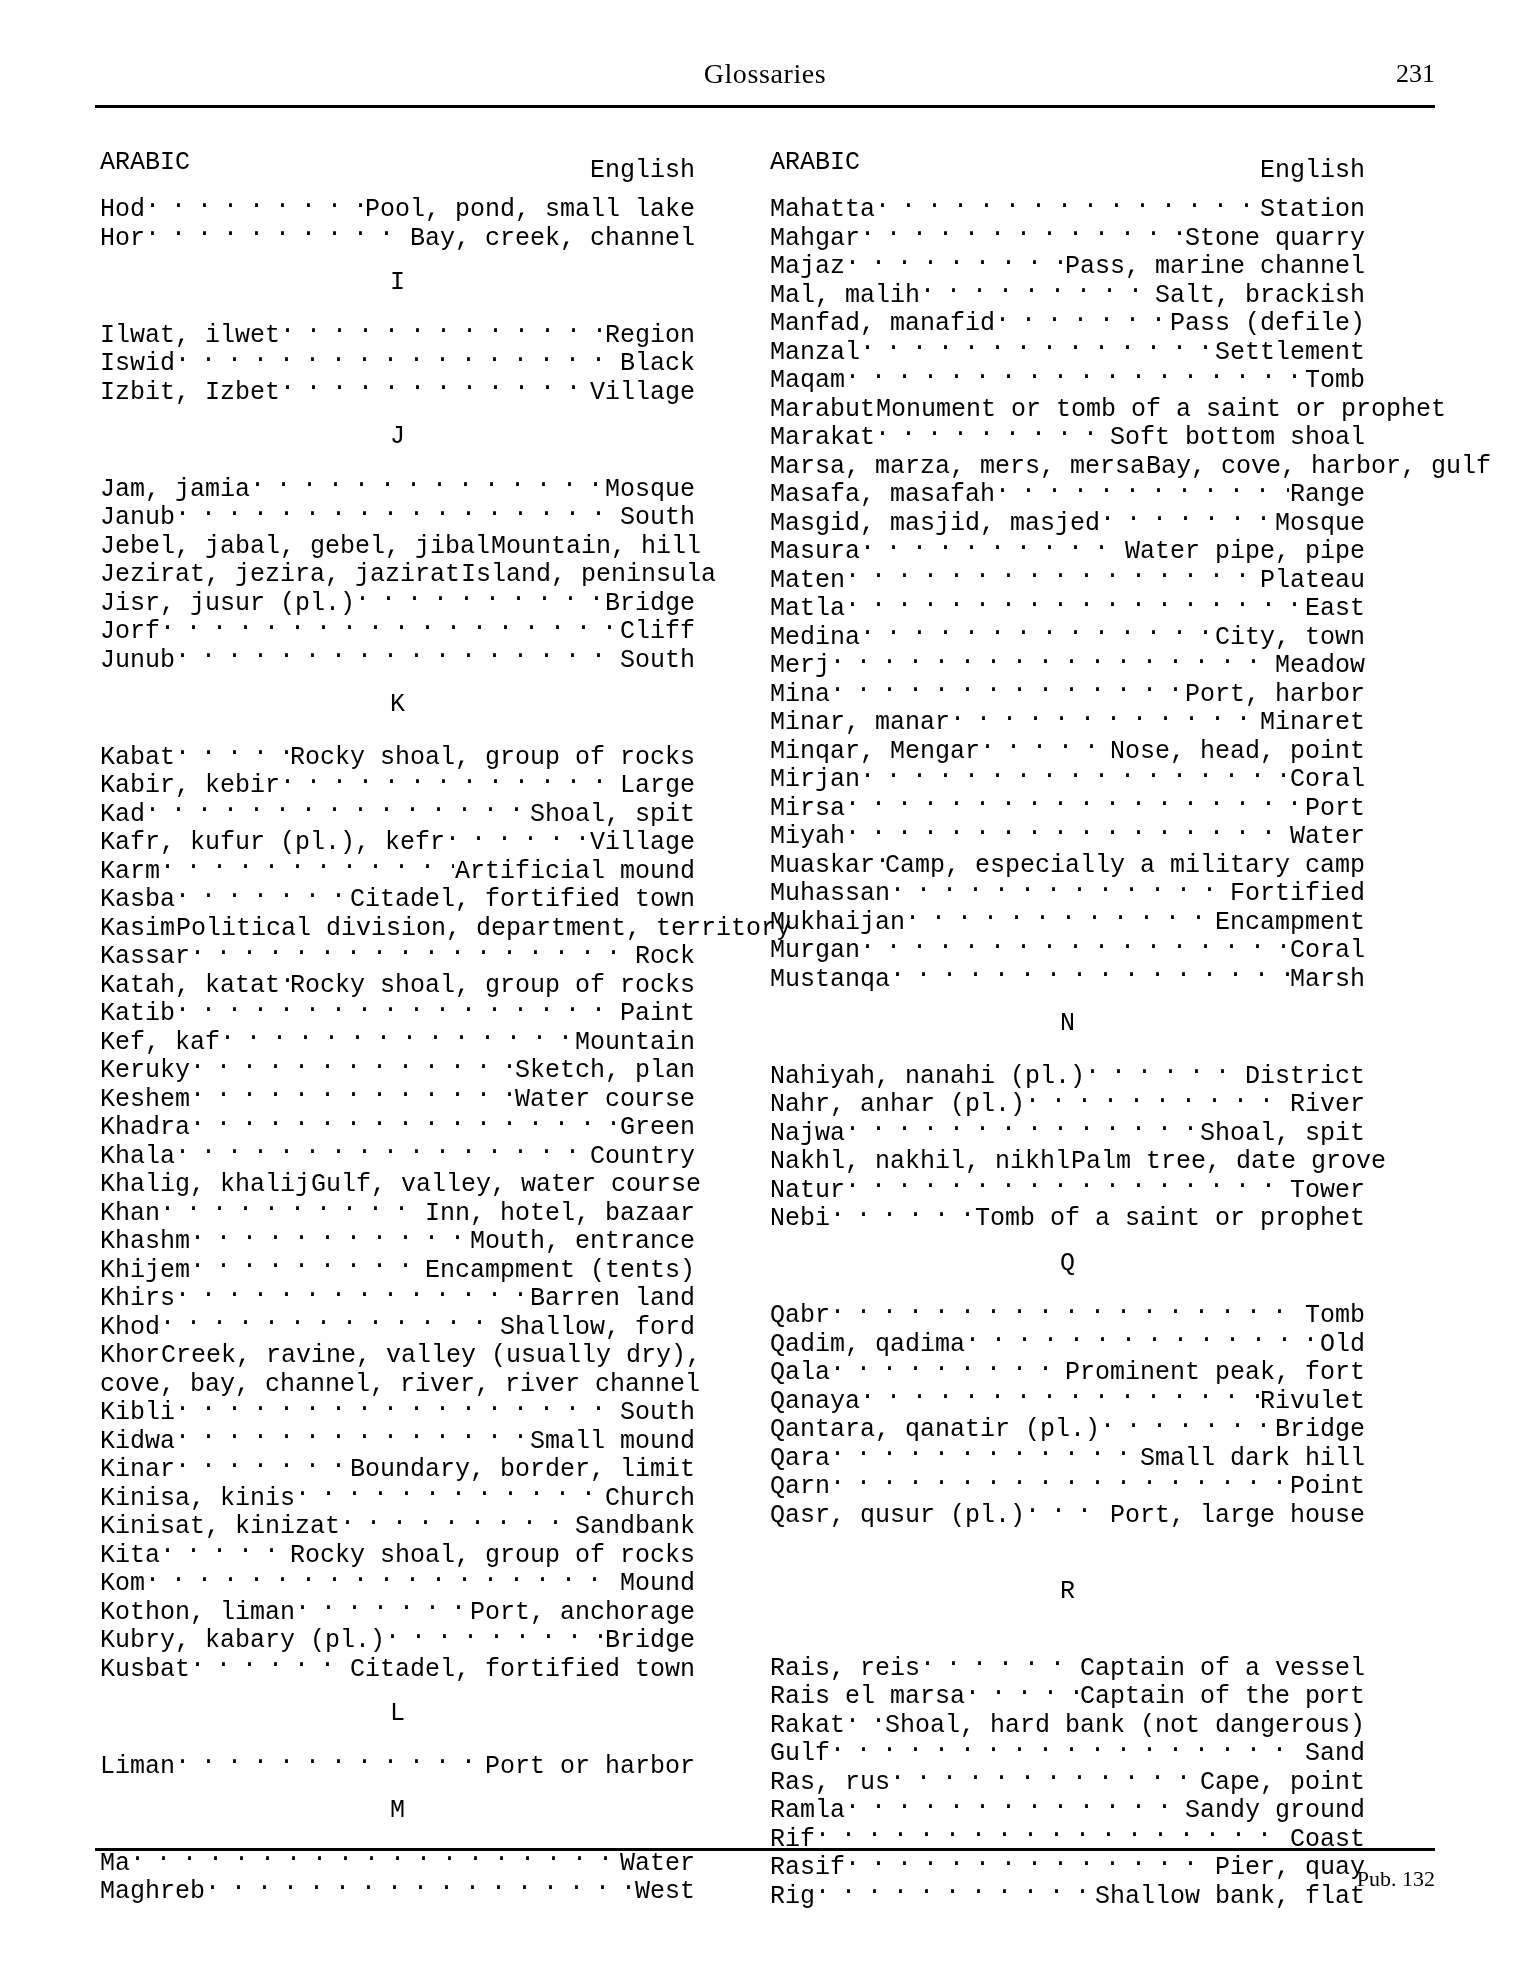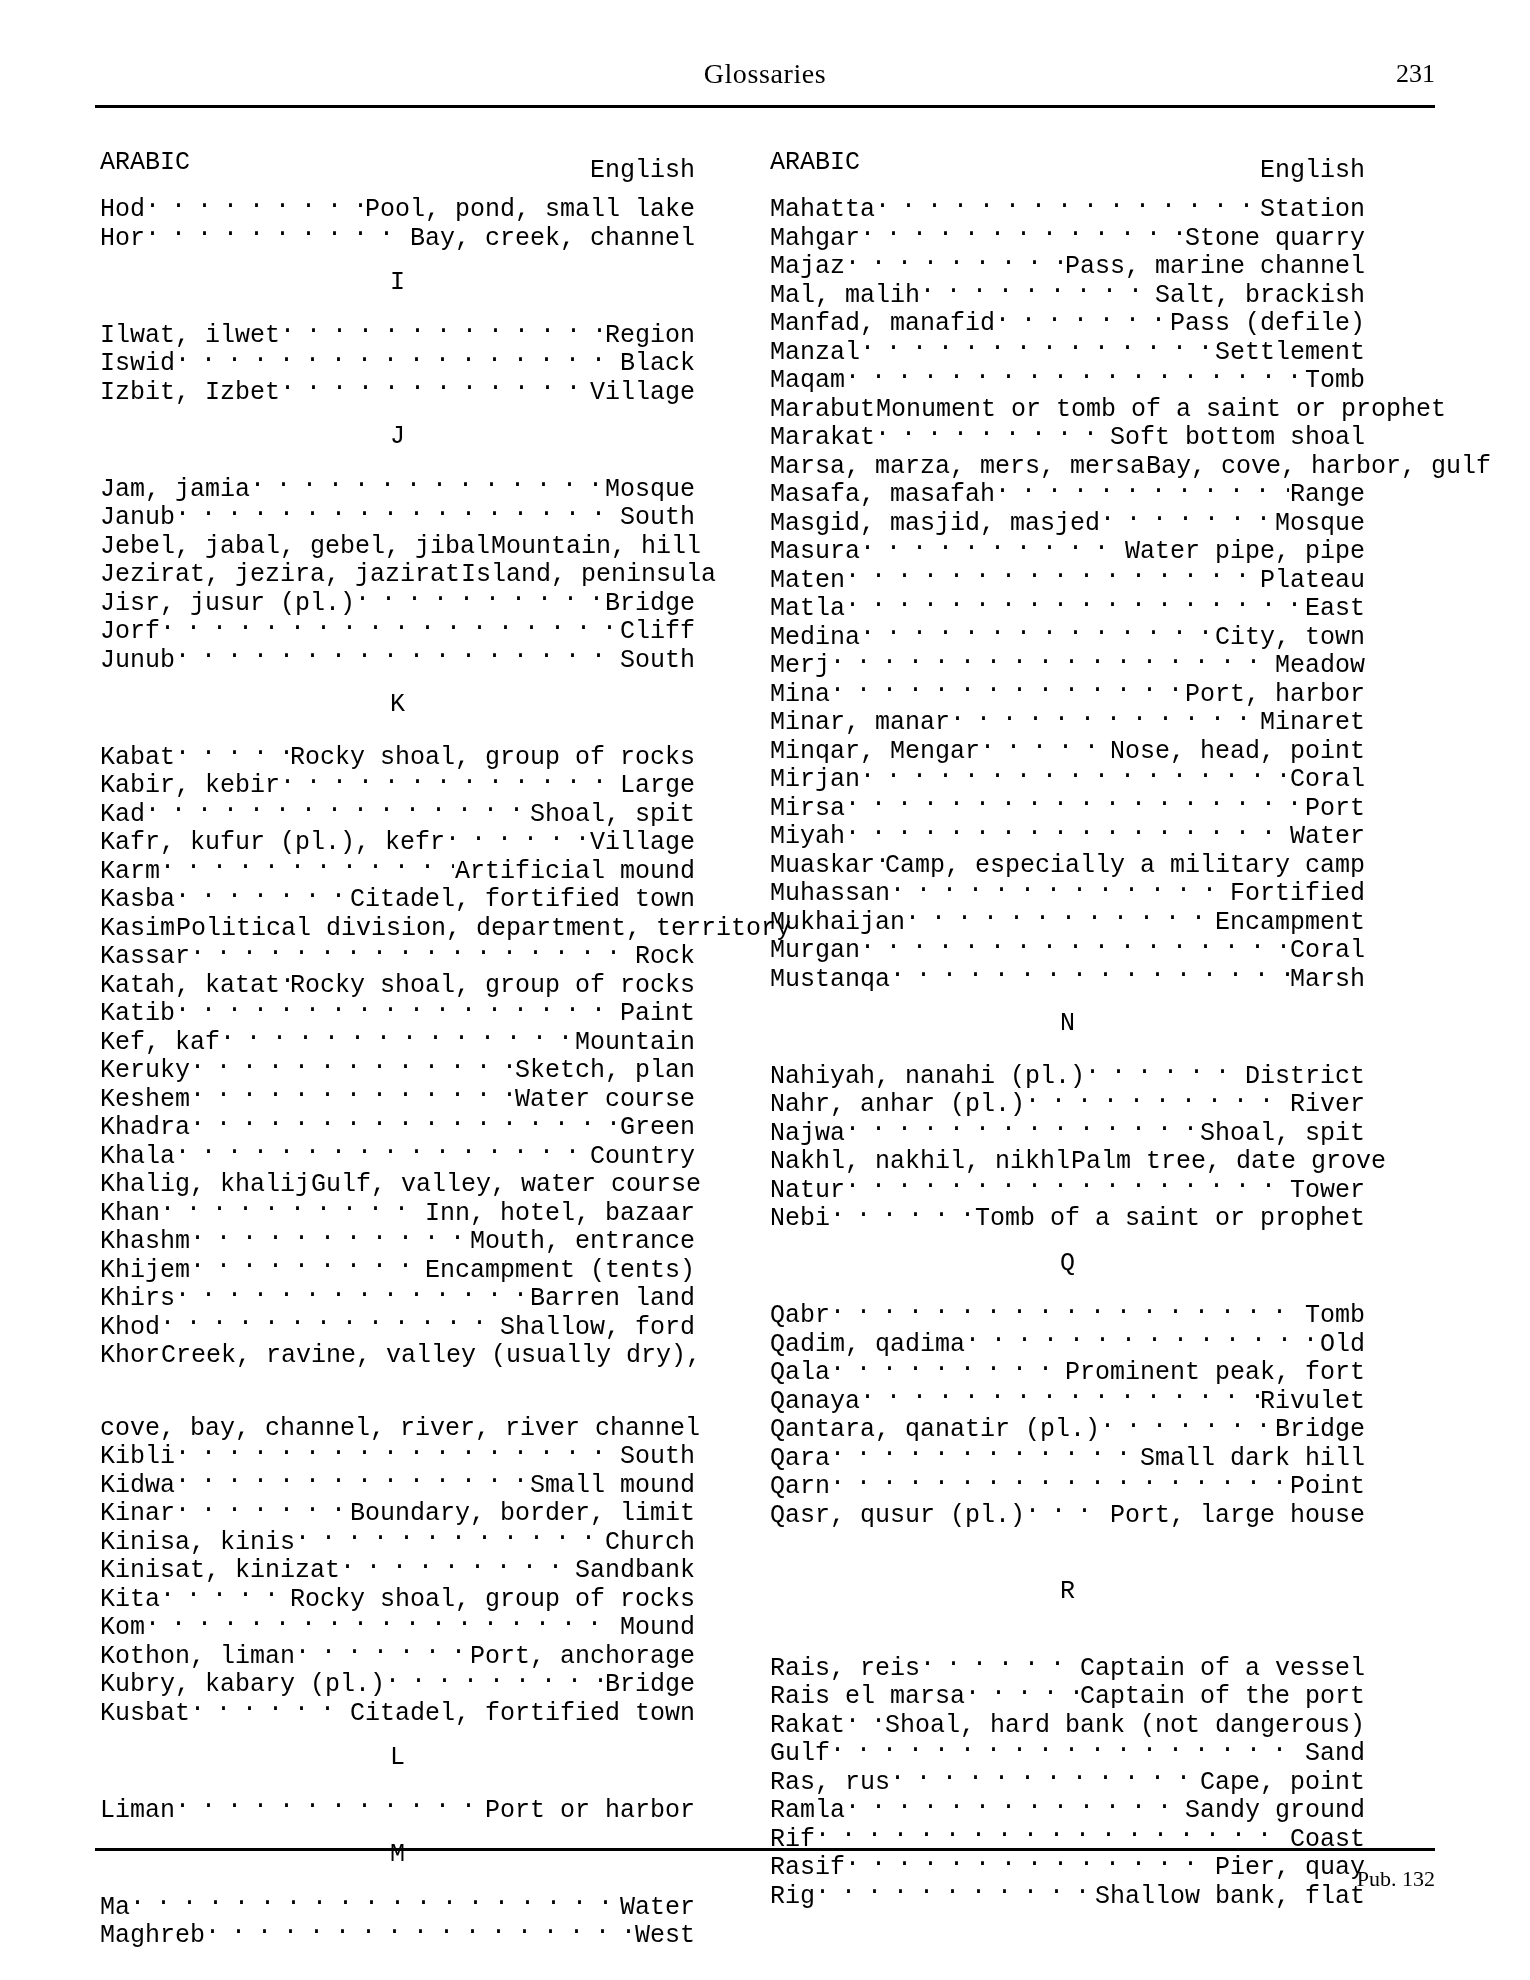--- a/index.html
+++ b/index.html
@@ -113,21 +113,20 @@
   .entry .def {
     flex: 0 0 auto;
     padding-left: 1px;
   }
   
   .entry-cont {
     font-size: 25px;
     line-height: 28.5px;
     text-align: right;
     white-space: nowrap;
-    margin-top: 44px;
   }
 
   
   .section-letter {
     font-size: 25px;
     line-height: 28.5px;
     text-align: center;
     padding: 18px 0 18px 0;
   }
   .section-letter.tight { padding: 16px 0 16px 0; }

